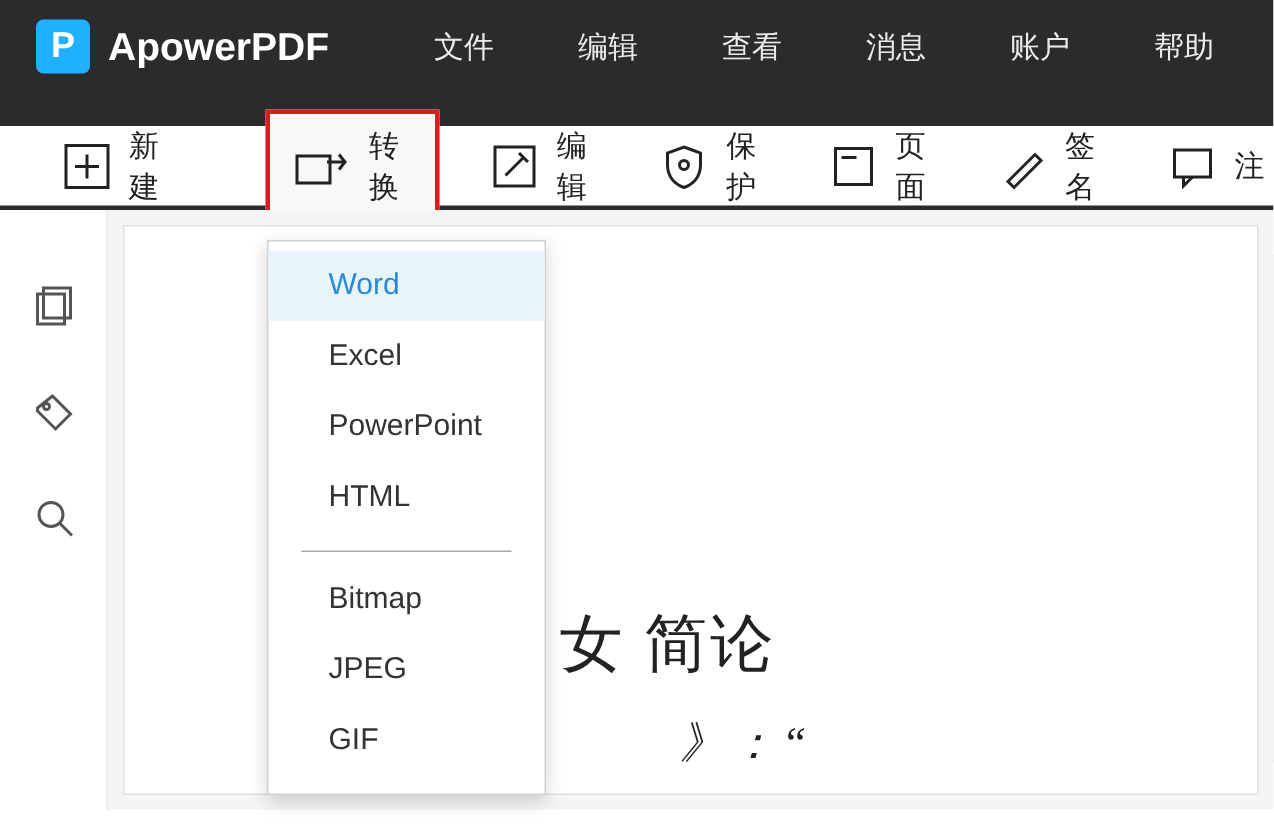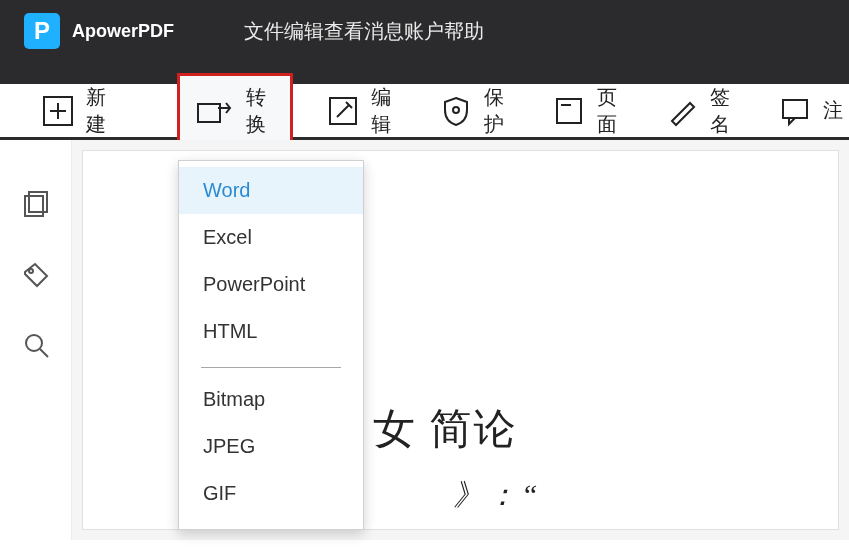--- a/index.html
+++ b/index.html
@@ -31,25 +31,26 @@
     border-radius: 5px;
     color: #fff;
     font-weight: bold;
     font-size: 24px;
     display: flex;
     align-items: center;
     justify-content: center;
   }
   .app-title {
     font-weight: bold;
-    font-size: 18px;
+    font-size: 26px;
     color: #fff;
   }
   .menus {
     display: flex;
+    gap: 56px;
     margin-left: 46px;
     font-size: 20px;
   }
   .menus span { color: #eaeaea; cursor: pointer; }
 
   .dark-strip {
     background: #2b2b2d;
     height: 22px;
   }
 
@@ -132,21 +133,21 @@
     box-shadow: 0 4px 12px rgba(0,0,0,0.18);
     padding: 6px 0 4px 0;
     z-index: 50;
   }
   .dropdown .group { padding: 0 0 8px 0; }
   .dropdown .sep {
     border-top: 1px solid #a8a8a8;
     margin: 4px 22px 8px 22px;
   }
   .dropdown .item {
-    padding: 12px 24px;
+    padding: 12px 40px;
     font-size: 20px;
     color: #333;
     cursor: pointer;
   }
   .dropdown .item.active {
     background: #e8f4fb;
     color: #2a8bd4;
   }
 </style>
 </head>

